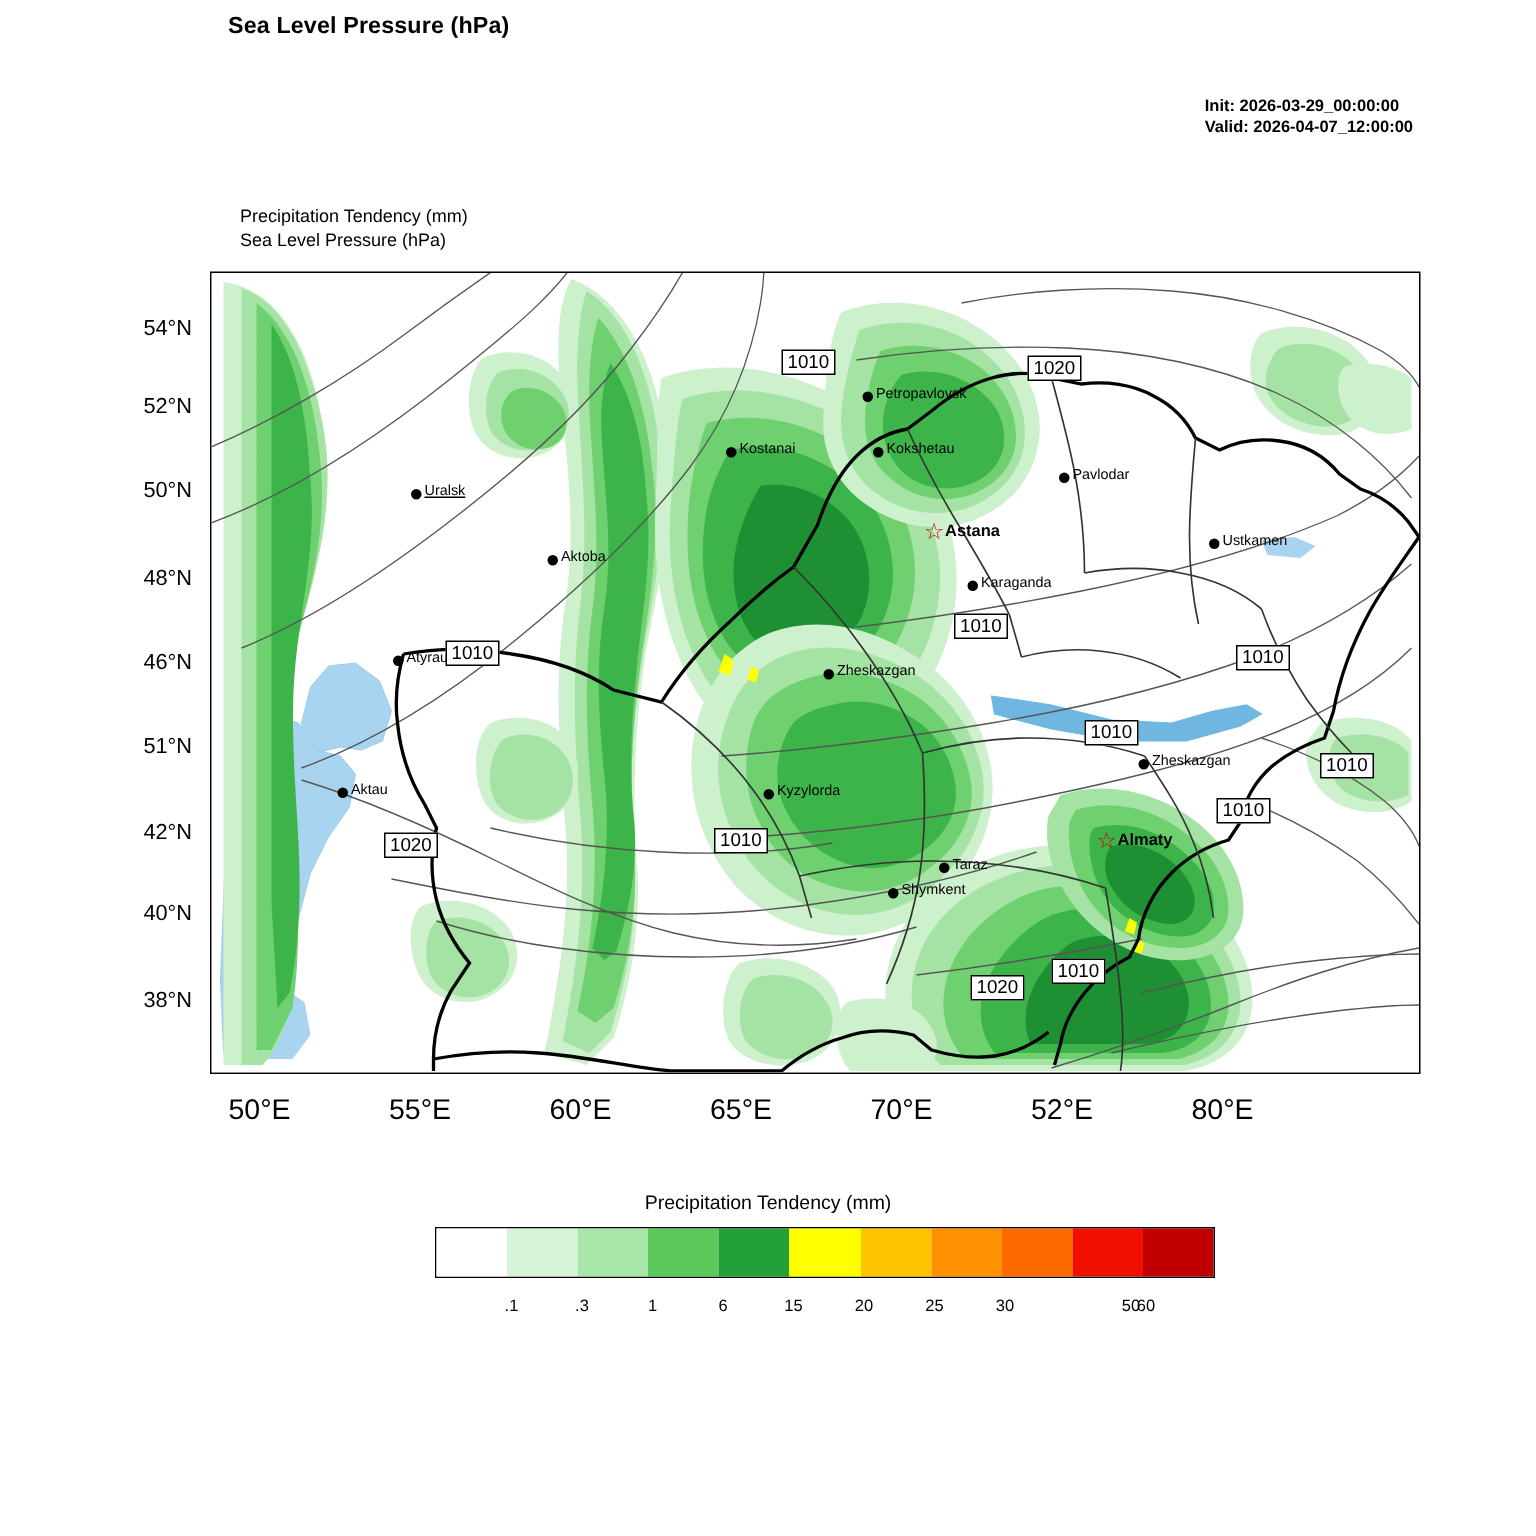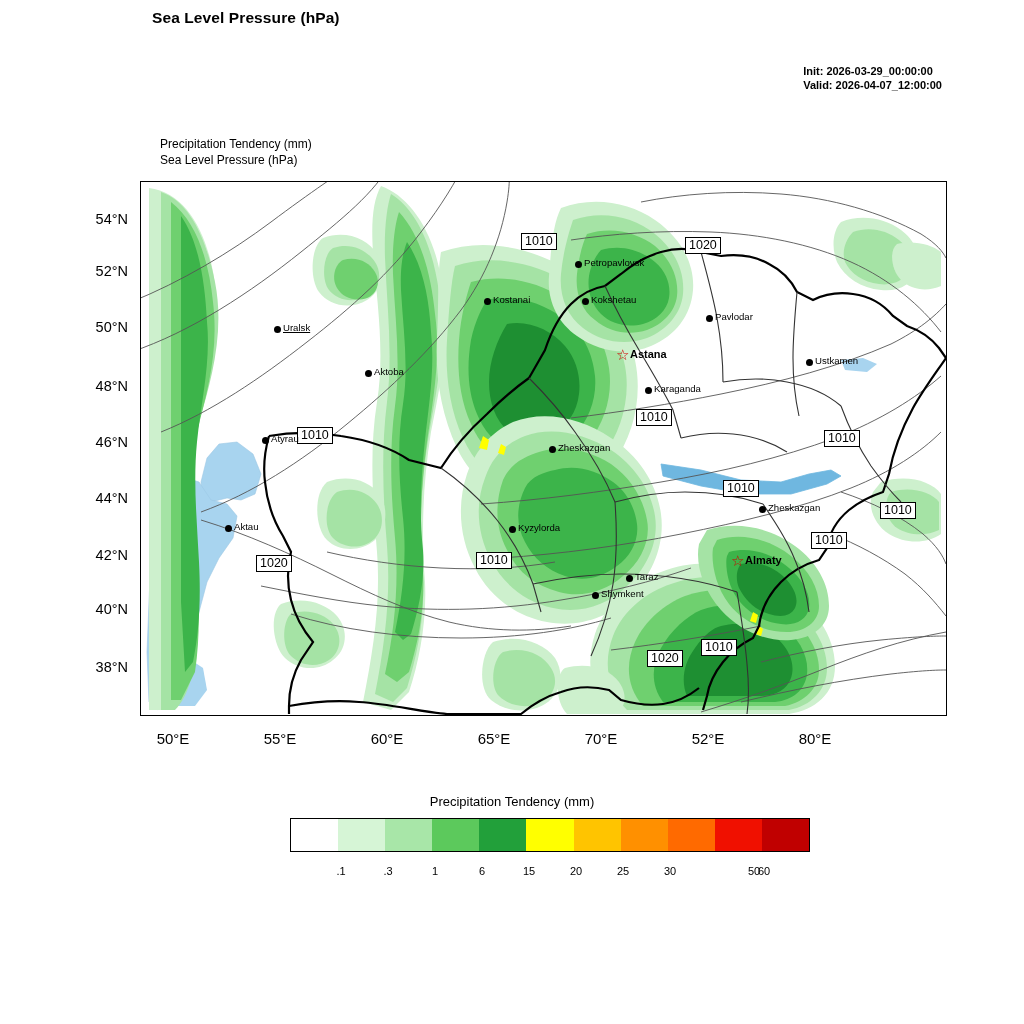--- a/index.html
+++ b/index.html
@@ -19,21 +19,21 @@
 
   
   #map{
     position:absolute;left:140px;top:181px;width:805px;height:533px;
     border:1px solid #000;background:#fff;overflow:hidden;
   }
   #map svg{display:block;}
 
   
   .ylab{position:absolute;font-size:14.5px;text-align:right;width:70px;}
-  .xlab{position:absolute;font-size:15px;text-align:center;width:80px;}
+  .xlab{position:absolute;font-size:19px;text-align:center;width:80px;}
 
   
   .city{position:absolute;font-size:9.6px;white-space:nowrap;}
   .citydot{position:absolute;width:7px;height:7px;border-radius:50%;background:#000;}
   .capital{font-weight:bold;font-size:11px;}
   .star{position:absolute;color:#d00000;font-size:15px;line-height:15px;}
 
   
   .iso{position:absolute;font-size:12.5px;background:#fff;border:1px solid #000;
        padding:0px 3px;line-height:15px;}
@@ -261,21 +261,21 @@
       </g>
     </g>
   </svg>
 </div>
 
 <div class="ylab" style="left:58px;top:211px;">54°N</div>
 <div class="ylab" style="left:58px;top:263px;">52°N</div>
 <div class="ylab" style="left:58px;top:319px;">50°N</div>
 <div class="ylab" style="left:58px;top:378px;">48°N</div>
 <div class="ylab" style="left:58px;top:434px;">46°N</div>
-<div class="ylab" style="left:58px;top:490px;">44°N</div>
+<div class="ylab" style="left:58px;top:490px;">51°N</div>
 <div class="ylab" style="left:58px;top:547px;">42°N</div>
 <div class="ylab" style="left:58px;top:601px;">40°N</div>
 <div class="ylab" style="left:58px;top:659px;">38°N</div>
 
 <div class="xlab" style="left:133px;top:730px;">50°E</div>
 <div class="xlab" style="left:240px;top:730px;">55°E</div>
 <div class="xlab" style="left:347px;top:730px;">60°E</div>
 <div class="xlab" style="left:454px;top:730px;">65°E</div>
 <div class="xlab" style="left:561px;top:730px;">70°E</div>
 <div class="xlab" style="left:668px;top:730px;">52°E</div>

